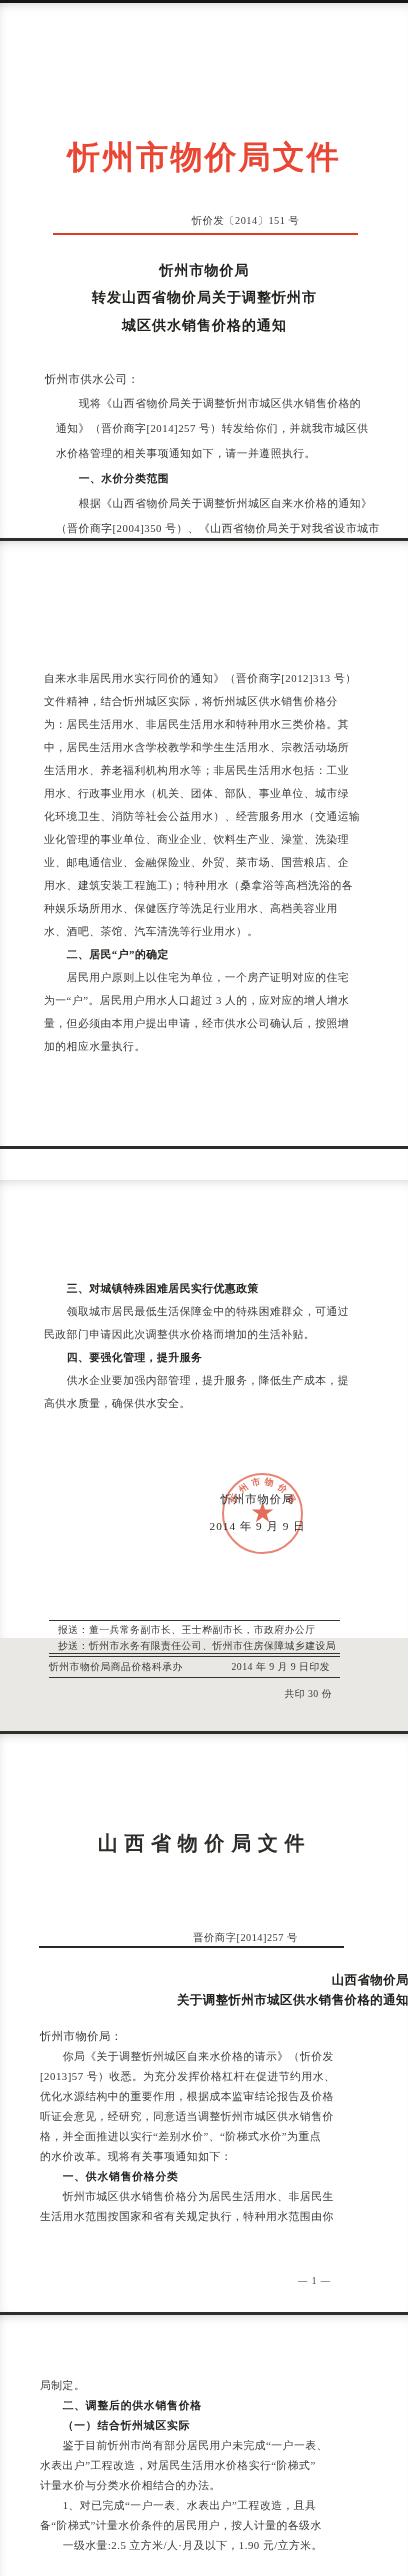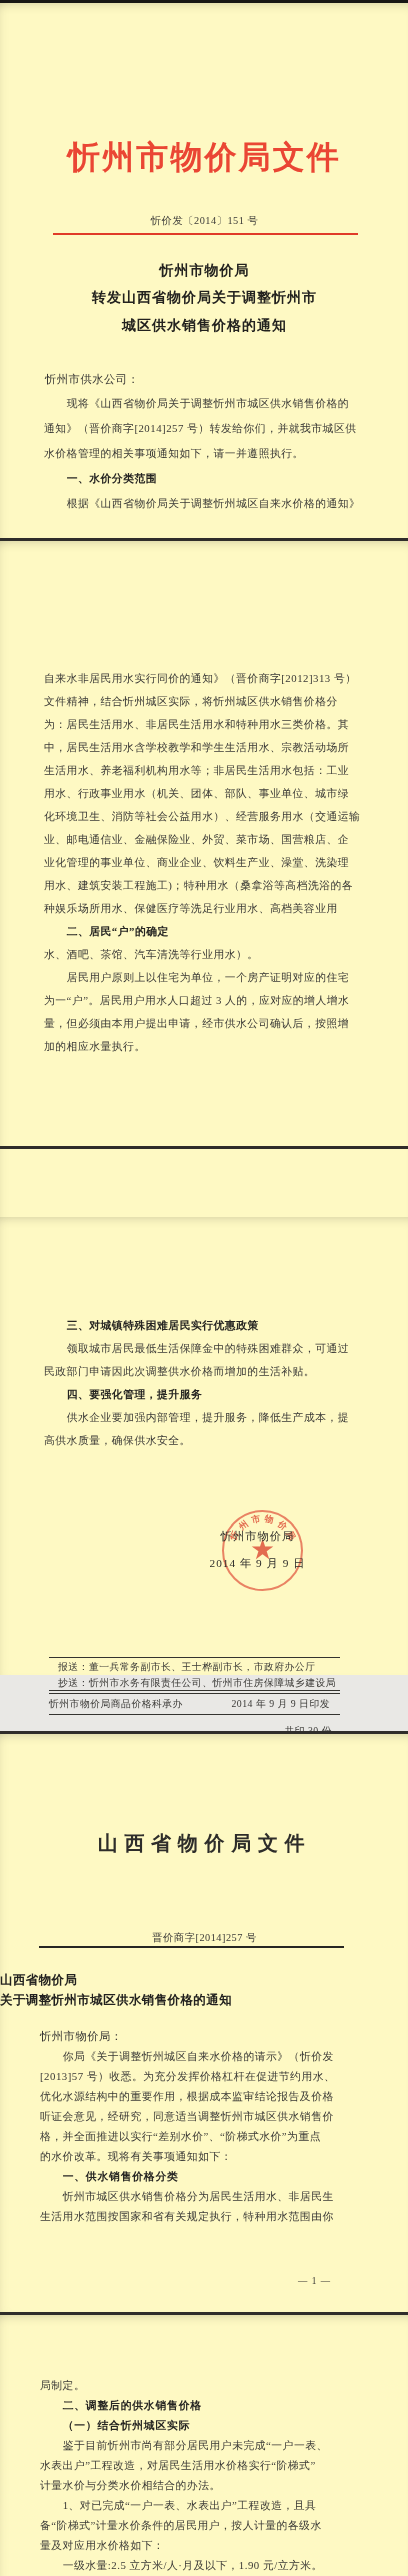--- a/index.html
+++ b/index.html
@@ -1,46 +1,46 @@
 <!DOCTYPE html>
 <html style="font-size:8.2px"><head>
 <meta charset="utf-8">
 <style>
   * { margin:0; padding:0; box-sizing:border-box; }
   html,body { background:#dfdedb; }
   body { font-family:"Liberation Serif","DejaVu Serif",serif; color:#33322f; }
   .canvas { position:relative; width:409px; height:4046px; margin:0 auto; background:#e9e8e5; overflow:hidden; }
   .top-edge { position:absolute; top:0; left:0; width:409px; height:3.1px; background:#171614; }
-  .page { position:absolute; left:0; width:409px; background:#fef9c3;
-          box-shadow:inset 0 8.2px 11.3px -8.2px rgba(0,0,0,.20), inset 7.2px 0 13.4px -10.3px rgba(0,0,0,.12); }
+  .page { position:absolute; left:0; width:409px; background:#ffffff;
+          box-shadow:inset 0 8.2px 11.3px -8.2px rgba(0,0,0,.20), inset 7.2px 0 13.4px -10.3px rgba(0,0,0,.12);padding-left:41px; }
   .sep { position:absolute; left:0; width:409px; height:3.1px; background:#2f2d2a; }
 
   
   .lines { position:absolute; left:44px; right:44px; }
   .ln { font-size:10.8px; letter-spacing:0.5px; color:#3a3936; white-space:nowrap; }
-  .ls48 .ln { height:25px; line-height:15.5px; }
+  .ls48 .ln { height:25px; line-height:15.5px;margin-left:12px; }
   .ls45 .ln { height:23px; line-height:15px; }
   .ls39 .ln { height:20px; line-height:14.4px; }
   .indent { text-indent:2.1em; }
   .head1 { font-weight:700; color:#262522; }
   .head2 { font-family:Liberation Sans, sans-serif; font-weight:700; color:#262522; letter-spacing:0.8px; }
 
   
   .red-big { position:absolute; top:133px; left:0; width:100%; text-align:center;
              font-size:32px; font-weight:700; color:#ea4634; letter-spacing:2.1px; }
   .docno  { position:absolute; width:100%; text-align:center; font-size:10.3px; color:#3d3c39; letter-spacing:0.5px; }
   .red-rule { position:absolute; top:230px; left:53px; width:305px; height:2.1px; background:#e03b28; }
   .doc-title { position:absolute; left:0; width:100%; text-align:center; font-weight:700; font-size:14px; color:#23221f; letter-spacing:1px; }
   .addressee { position:absolute; left:45px; font-size:11.3px; letter-spacing:0.5px; color:#363533; }
 
   
   .black-big { position:absolute; top:96px; left:0; width:100%; text-align:center;
                font-size:20px; font-weight:700; color:#2e2d2a; letter-spacing:6.7px; }
   .black-rule { position:absolute; left:39px; width:305px; height:1.5px; background:#272623; }
-  .doc-title2 { position:absolute; left:0; width:100%; text-align:left; font-weight:700; font-size:12.4px; color:#23221f; letter-spacing:0.5px; }
+  .doc-title2 { position:absolute; left:0; width:100%; text-align:right; font-weight:700; font-size:12.4px; color:#23221f; letter-spacing:0.5px; }
 
   
   .seal { position:absolute; border-radius:50%; }
   .seal-red { width:81px; height:81px; border:2.1px solid rgba(224,84,62,.72); color:rgba(221,77,55,.82); }
   .seal .star { position:absolute; left:50%; top:50%; transform:translate(-50%,-54%); font-size:28px; }
   .arc-ch { position:absolute; font-size:8.8px; font-weight:700; font-family:"Liberation Sans","DejaVu Sans",sans-serif; }
   .sig { position:absolute; text-align:center; font-size:11.3px; color:#2e2d2a; letter-spacing:1px; white-space:nowrap; }
 
   
   .f-line { position:absolute; height:1px; background:#34332f; }
@@ -61,48 +61,49 @@
     <div class="doc-title" style="top:259px">忻州市物价局</div>
     <div class="doc-title" style="top:286px">转发山西省物价局关于调整忻州市</div>
     <div class="doc-title" style="top:314px">城区供水销售价格的通知</div>
     <div class="addressee" style="top:369px">忻州市供水公司：</div>
     <div class="lines ls48" style="top:393px">
       <div class="ln indent">现将《山西省物价局关于调整忻州市城区供水销售价格的</div>
       <div class="ln">通知》（晋价商字[2014]257 号）转发给你们，并就我市城区供</div>
       <div class="ln">水价格管理的相关事项通知如下，请一并遵照执行。</div>
       <div class="ln head1 indent">一、水价分类范围</div>
       <div class="ln indent">根据《山西省物价局关于调整忻州城区自来水价格的通知》</div>
+      <div class="ln">（晋价商字[2004]350 号）、《山西省物价局关于对我省设市城市</div>
     </div>
   </section>
   <div class="sep" style="top:538px"></div>
 
   <section class="page" style="top:541px;height:750px">
     <div class="lines ls45" style="top:130px">
       <div class="ln">自来水非居民用水实行同价的通知》（晋价商字[2012]313 号）</div>
       <div class="ln">文件精神，结合忻州城区实际，将忻州城区供水销售价格分</div>
       <div class="ln">为：居民生活用水、非居民生活用水和特种用水三类价格。其</div>
       <div class="ln">中，居民生活用水含学校教学和学生生活用水、宗教活动场所</div>
       <div class="ln">生活用水、养老福利机构用水等；非居民生活用水包括：工业</div>
       <div class="ln">用水、行政事业用水（机关、团体、部队、事业单位、城市绿</div>
       <div class="ln">化环境卫生、消防等社会公益用水）、经营服务用水（交通运输</div>
+      <div class="ln">业化管理的事业单位、商业企业、饮料生产业、澡堂、洗染理</div>
       <div class="ln">业、邮电通信业、金融保险业、外贸、菜市场、国营粮店、企</div>
-      <div class="ln">业化管理的事业单位、商业企业、饮料生产业、澡堂、洗染理</div>
       <div class="ln">用水、建筑安装工程施工)；特种用水（桑拿浴等高档洗浴的各</div>
       <div class="ln">种娱乐场所用水、保健医疗等洗足行业用水、高档美容业用</div>
+      <div class="ln">水、酒吧、茶馆、汽车清洗等行业用水）。</div>
       <div class="ln head1 indent">二、居民“户”的确定</div>
-      <div class="ln">水、酒吧、茶馆、汽车清洗等行业用水）。</div>
       <div class="ln indent">居民用户原则上以住宅为单位，一个房产证明对应的住宅</div>
       <div class="ln">为一“户”。居民用户用水人口超过 3 人的，应对应的增人增水</div>
       <div class="ln">量，但必须由本用户提出申请，经市供水公司确认后，按照增</div>
       <div class="ln">加的相应水量执行。</div>
     </div>
   </section>
   <div class="sep" style="top:1146px"></div>
 
-  <section class="page" style="top:1217px;height:458px">
+  <section class="page" style="top:1180px;height:458px">
     <div class="lines ls45" style="top:101px">
       <div class="ln head1 indent">三、对城镇特殊困难居民实行优惠政策</div>
       <div class="ln indent">领取城市居民最低生活保障金中的特殊困难群众，可通过</div>
       <div class="ln">民政部门申请因此次调整供水价格而增加的生活补贴。</div>
       <div class="ln head1 indent">四、要强化管理，提升服务</div>
       <div class="ln indent">供水企业要加强内部管理，提升服务，降低生产成本，提</div>
       <div class="ln">高供水质量，确保供水安全。</div>
     </div>
     <div class="seal seal-red" style="top:293px;left:222px">
       <span class="star">★</span>
@@ -152,21 +153,20 @@
   <section class="page" style="top:2315px;height:574px">
     <div class="lines ls39" style="top:63px;left:40px;right:44px">
       <div class="ln">局制定。</div>
       <div class="ln head2 indent">二、调整后的供水销售价格</div>
       <div class="ln head2 indent">（一）结合忻州城区实际</div>
       <div class="ln indent">鉴于目前忻州市尚有部分居民用户未完成“一户一表、</div>
       <div class="ln">水表出户”工程改造，对居民生活用水价格实行“阶梯式”</div>
       <div class="ln">计量水价与分类水价相结合的办法。</div>
       <div class="ln indent">1、对已完成“一户一表、水表出户”工程改造，且具</div>
       <div class="ln">备“阶梯式”计量水价条件的居民用户，按人计量的各级水</div>
-      <div class="ln">量及对应用水价格如下：</div>
       <div class="ln indent">一级水量:2.5 立方米/人·月及以下，1.90 元/立方米。</div>
 
     </div>
 
   </section>
 
 </div>
 
 
 </body></html>

